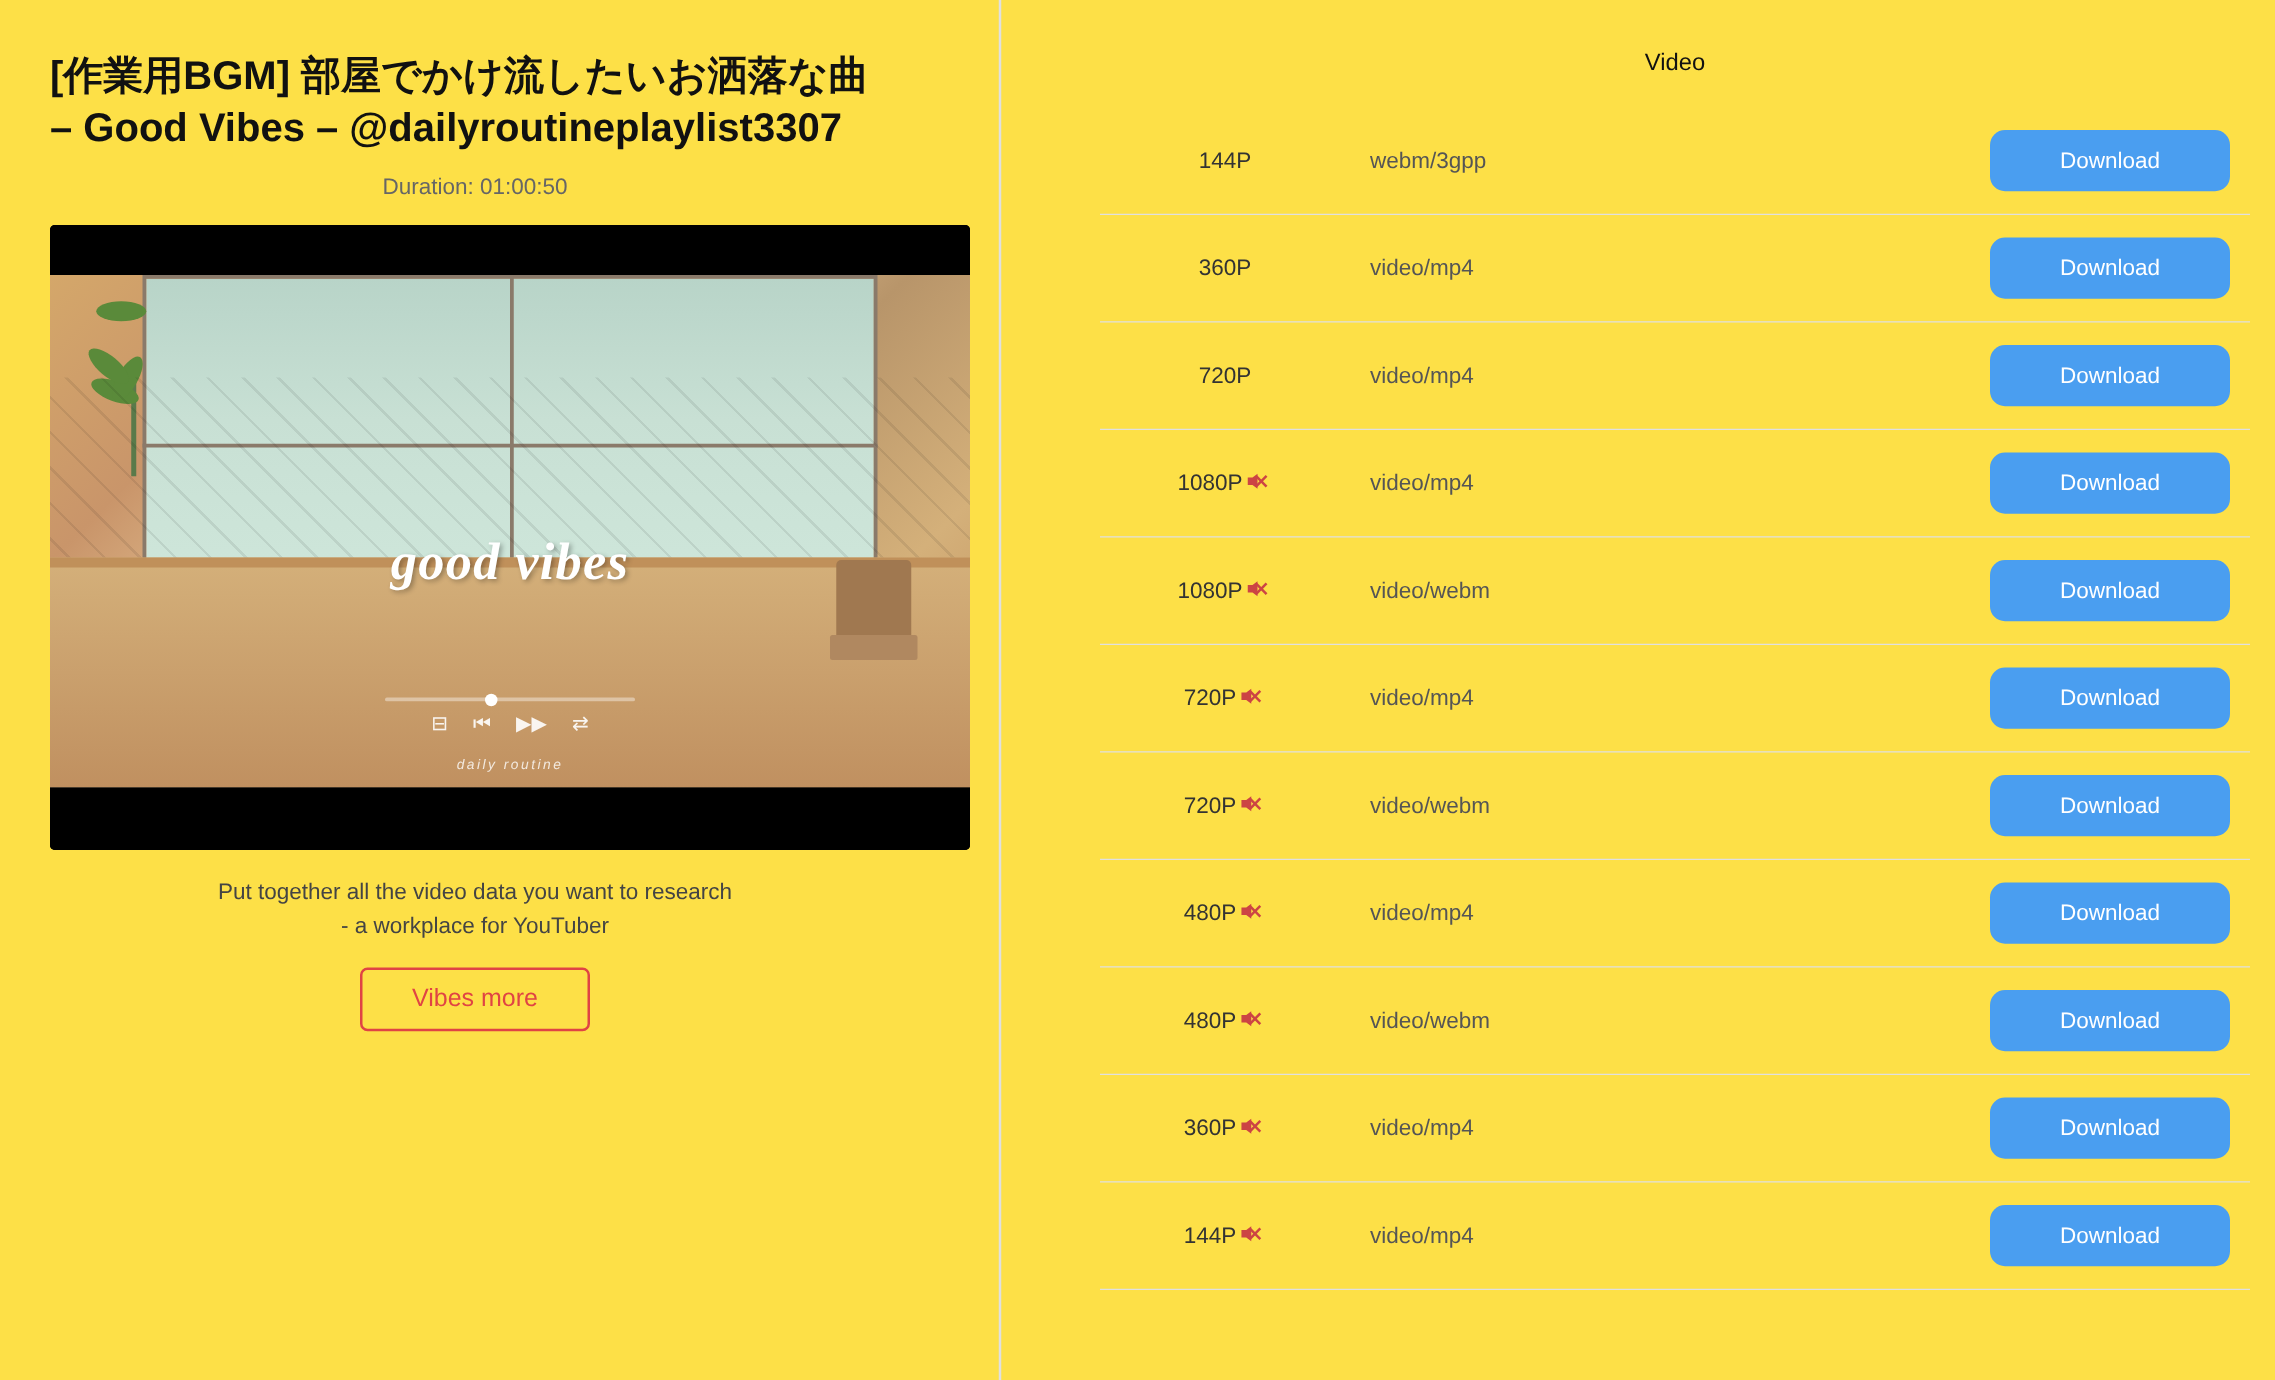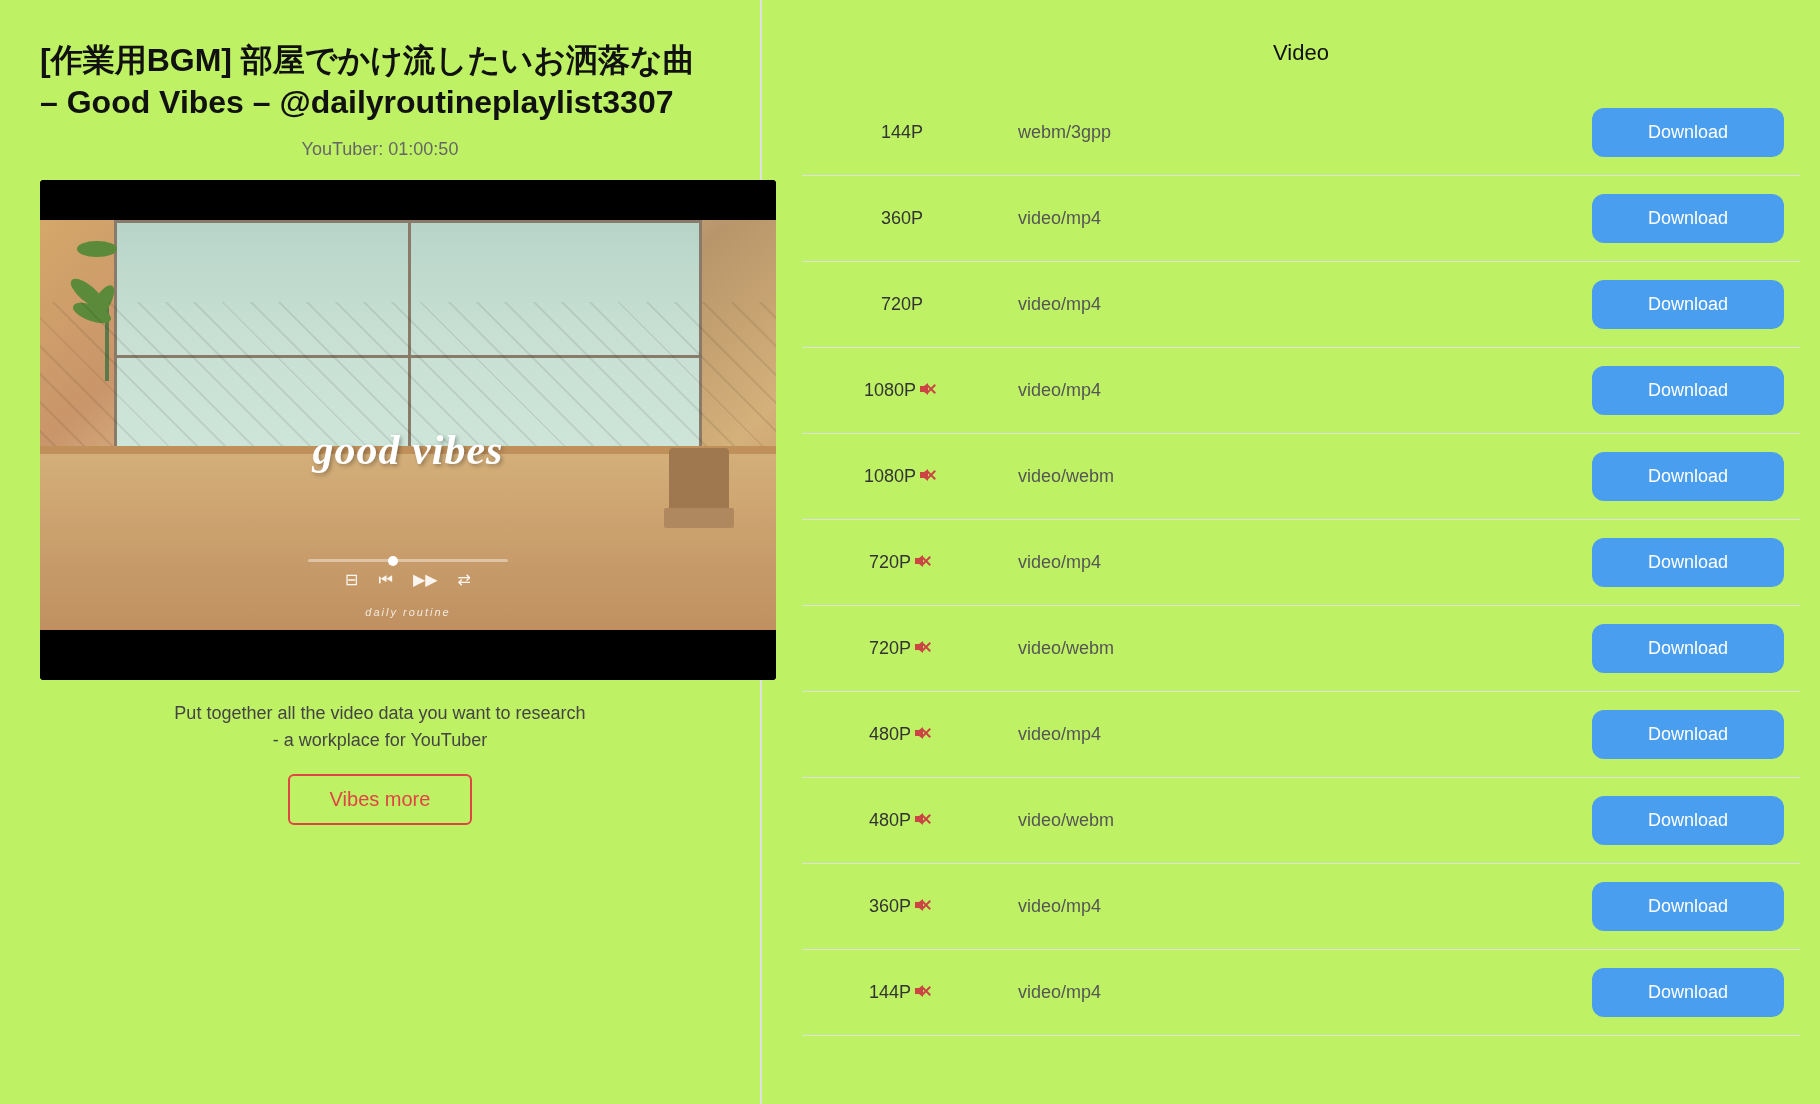--- a/index.html
+++ b/index.html
@@ -14,21 +14,22 @@
       width: 1820px;
       min-height: 1104px;
       display: flex;
       overflow: hidden;
     }
 
     .main-container {
       display: flex;
       width: 100%;
       min-height: 1104px;
-      background: #bef264;
+      background: #fde047;
+      gap: 39px;
     }
 
     
     .left-panel {
       width: 760px;
       padding: 40px 40px 40px 40px;
       display: flex;
       flex-direction: column;
       align-items: flex-start;
     }
@@ -352,21 +353,21 @@
     .right-scroll-area::-webkit-scrollbar-track {
       background: #f0f0f0;
     }
 
     .right-scroll-area::-webkit-scrollbar-thumb {
       background: #c0c0c0;
       border-radius: 2px;
     }
 
     .video-section-title {
-      font-size: 22px;
+      font-size: 19px;
       font-weight: 500;
       color: #111111;
       text-align: center;
       margin-bottom: 16px;
       padding-bottom: 8px;
     }
 
     .download-table {
       width: 100%;
       border-collapse: collapse;
@@ -420,21 +421,21 @@
     }
   </style>
 </head>
 <body>
 
 <div class="main-container">
 
   <div class="left-panel">
     <h1 class="video-title">[作業用BGM] 部屋でかけ流したいお洒落な曲 – Good Vibes – @dailyroutineplaylist3307</h1>
 
-    <div class="video-duration">YouTuber: 01:00:50</div>
+    <div class="video-duration">Duration: 01:00:50</div>
 
     <div class="video-thumbnail-container">
       <div class="video-thumbnail-inner">
         <div class="black-bar-top"></div>
         <div class="video-scene">
           <div class="window-bg"></div>
           <div class="window-frame-h"></div>
           <div class="window-frame-v"></div>
 
           <div class="plant">

